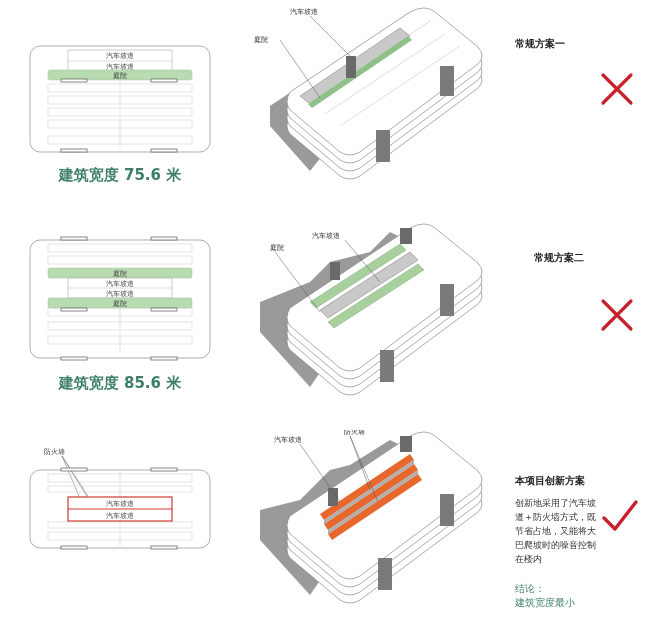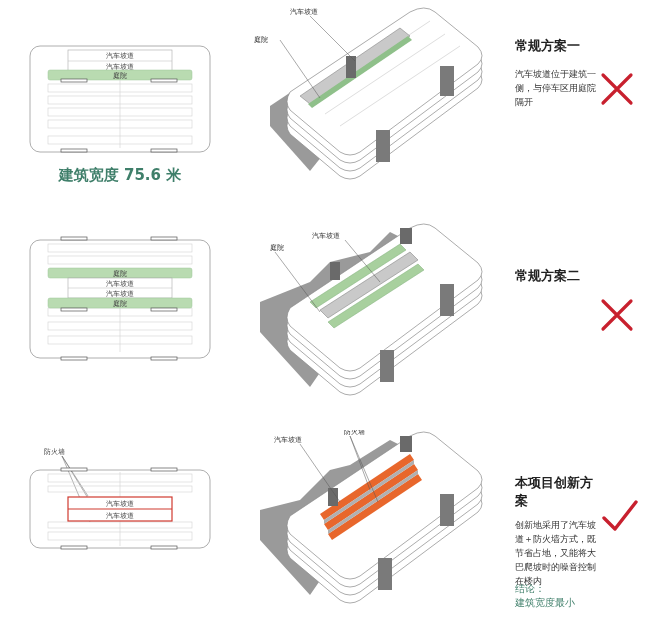--- a/index.html
+++ b/index.html
@@ -3,21 +3,21 @@
 <meta charset="utf-8">
 <style>
   * { box-sizing: border-box; margin: 0; padding: 0; }
   body { width: 650px; height: 617px; background: #ffffff; font-family: "DejaVu Sans", sans-serif; position: relative; overflow: hidden; }
   .row { position: absolute; left: 0; width: 650px; }
   .plan { position: absolute; left: 28px; width: 184px; }
   .plan svg { display: block; }
   .width-label { position: absolute; left: 28px; width: 184px; text-align: center; font-size: 15px; font-weight: bold; color: #3f7f6a; }
   .axo { position: absolute; }
   .desc { position: absolute; left: 515px; width: 88px; }
-  .desc-title { font-size: 13px; font-weight: bold; color: #222; margin-bottom: 12px; }
+  .desc-title { font-size: 10px; font-weight: bold; color: #222; margin-bottom: 12px; }
   .desc-body { font-size: 9px; line-height: 14px; color: #333; }
   .mark { position: absolute; left: 600px; }
   .conclusion { position: absolute; left: 515px; font-size: 10px; font-weight: normal; color: #3f7f6a; line-height: 14px; }
   .plan-text { font-size: 7px; fill: #444; font-family: "DejaVu Sans", sans-serif; }
   .callout { font-size: 7px; fill: #333; font-family: "DejaVu Sans", sans-serif; }
 </style>
 </head>
 <body>
 
 <div class="row" style="top:0;height:200px;">
@@ -79,21 +79,20 @@
 
       <line x1="60" y1="10" x2="105" y2="55" stroke="#555" stroke-width="0.5"></line>
       <line x1="30" y1="34" x2="70" y2="92" stroke="#555" stroke-width="0.5"></line>
       <text class="callout" x="40" y="8">汽车坡道</text>
       <text class="callout" x="4" y="36">庭院</text>
     </svg>
   </div>
 
   <div class="desc" style="top:37px;">
     <div class="desc-title">常规方案一</div>
-    <div class="desc-body">汽车坡道位于建筑一侧，与停车区用庭院隔开</div>
   </div>
   <div class="mark" style="top:72px;">
     <svg width="34" height="34" viewBox="0 0 34 34">
         <path d="M3 3 L31 31 M31 3 L3 31" stroke="#c8202e" stroke-width="3.2" stroke-linecap="round"></path>
       </svg>
   </div>
 </div>
 
 <div class="row" style="top:200px;height:210px;">
   <div class="plan" style="top:36px;">
@@ -118,20 +117,21 @@
       <g fill="#fff" stroke="#555" stroke-width="0.7">
         <rect x="33" y="1" width="26" height="3"></rect>
         <rect x="123" y="1" width="26" height="3"></rect>
         <rect x="33" y="72" width="26" height="3"></rect>
         <rect x="123" y="72" width="26" height="3"></rect>
         <rect x="33" y="121" width="26" height="3"></rect>
         <rect x="123" y="121" width="26" height="3"></rect>
       </g>
     </svg>
   </div>
+  <div class="width-label" style="top:174px;">建筑宽度 85.6 米</div>
 
   <div class="axo" style="left:250px;top:22px;">
     <svg width="240" height="180" viewBox="0 0 240 180">
       <path d="M10 80 L60 60 L80 40 L120 30 L140 10 L160 20 L60 165 L10 110 Z" fill="#9a9a9a"></path>
       <g fill="#fff" stroke="#888" stroke-width="0.7">
         <path d="M40 110 L160 30 Q175 22 185 30 L228 65 Q236 74 228 82 L110 170 Q100 176 90 170 L40 128 Q34 120 40 110 Z"></path>
         <path d="M40 102 L160 22 Q175 14 185 22 L228 57 Q236 66 228 74 L110 162 Q100 168 90 162 L40 120 Q34 112 40 102 Z"></path>
         <path d="M40 94 L160 14 Q175 6 185 14 L228 49 Q236 58 228 66 L110 154 Q100 160 90 154 L40 112 Q34 104 40 94 Z"></path>
         <path d="M40 86 L160 6 Q175 -2 185 6 L228 41 Q236 50 228 58 L110 146 Q100 152 90 146 L40 104 Q34 96 40 86 Z"></path>
       </g>
@@ -142,21 +142,21 @@
       <rect x="130" y="128" width="14" height="32" fill="#7a7a7a"></rect>
       <rect x="80" y="40" width="10" height="18" fill="#6a6a6a"></rect>
       <rect x="150" y="6" width="12" height="16" fill="#6a6a6a"></rect>
       <line x1="95" y1="18" x2="130" y2="60" stroke="#555" stroke-width="0.5"></line>
       <line x1="25" y1="30" x2="70" y2="90" stroke="#555" stroke-width="0.5"></line>
       <text class="callout" x="62" y="16">汽车坡道</text>
       <text class="callout" x="20" y="28">庭院</text>
     </svg>
   </div>
 
-  <div class="desc" style="top:67px;">
+  <div class="desc" style="top:51px;text-align:center;">
     <div class="desc-title">常规方案二</div>
   </div>
   <div class="mark" style="top:98px;">
     <svg width="34" height="34" viewBox="0 0 34 34">
         <path d="M3 3 L31 31 M31 3 L3 31" stroke="#c8202e" stroke-width="3.2" stroke-linecap="round"></path>
       </svg>
   </div>
 </div>
 
 <div class="row" style="top:410px;height:207px;">

